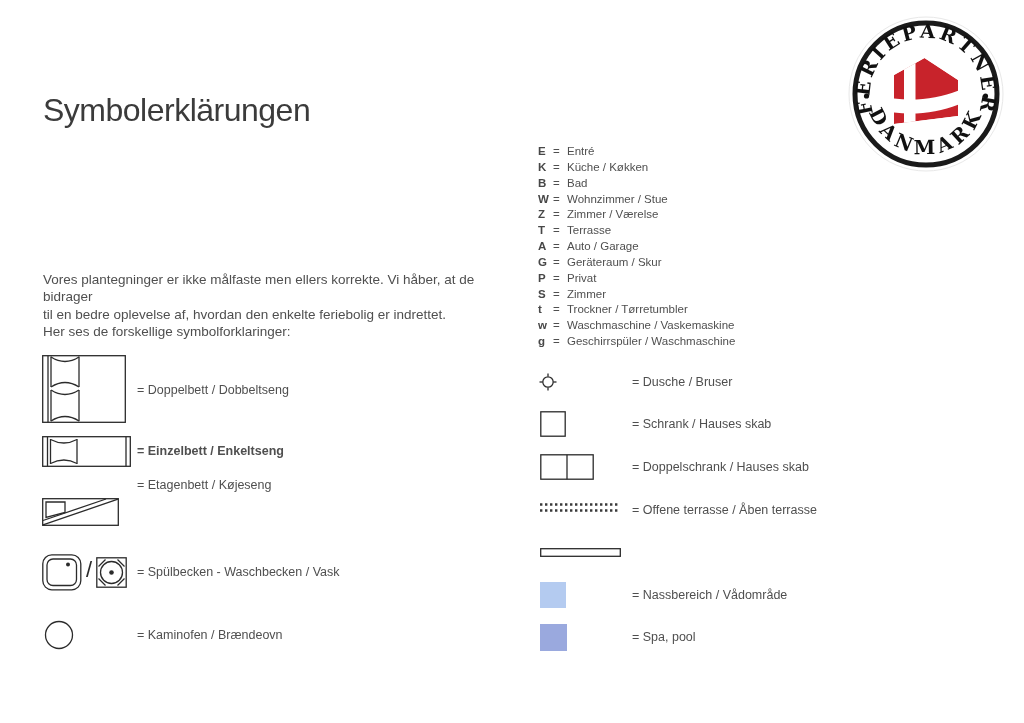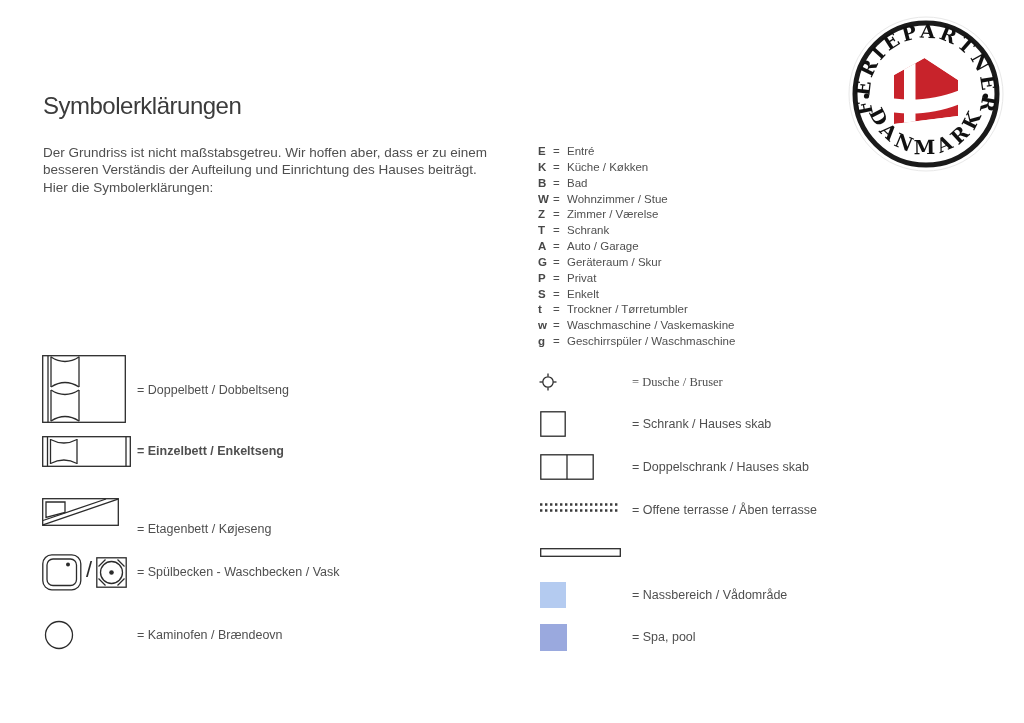--- a/index.html
+++ b/index.html
@@ -3,21 +3,21 @@
 <meta charset="utf-8">
 <style>
   html,body{margin:0;padding:0;background:#fff;}
   #page{
     position:relative;width:1024px;height:723px;background:#ffffff;
     font-family:"Liberation Sans",sans-serif;color:#4d4d4d;overflow:hidden;
     border-bottom:1px solid #ededed;
   }
   .abs{position:absolute;}
   h1.title{
-    margin:0;font-size:24px;font-weight:400;color:#3b3b3b;letter-spacing:-0.5px;
+    margin:0;font-size:32px;font-weight:400;color:#3b3b3b;letter-spacing:-0.5px;
   }
   p.intro{
     margin:0;font-size:13.5px;line-height:17.3px;color:#4f4f4f;white-space:pre-line;
   }
   .letter-list{font-size:11.5px;line-height:15.85px;color:#4f4f4f;}
   .letter-row{display:flex;}
   .letter-row .lt{font-weight:bold;width:15px;color:#474747;}
   .letter-row .eq{width:14px;}
   .sym-label{font-size:12.5px;color:#4f4f4f;white-space:nowrap;}
   .swatch{display:block;}
@@ -25,24 +25,24 @@
   svg .filldot{fill:#2b2b2b;stroke:none;}
   .slash{font-size:22px;color:#2b2b2b;font-weight:400;}
   .logo-text{font-family:"DejaVu Serif",serif;font-weight:bold;fill:#111;}
 </style>
 </head>
 <body>
 
 <div id="page">
 
   <h1 class="title abs" style="left:43px;top:92px;">Symbolerklärungen</h1>
-  <p class="intro abs" style="left:43px;top:144px;width:470px;">Der Grundriss ist nicht maßstabsgetreu. Wir hoffen aber, dass er zu einem
-besseren Verständis der Aufteilung und Einrichtung des Hauses beiträgt.
-Hier die Symbolerklärungen:</p>
-
+
+  <p class="intro abs" style="left:43px;top:271px;width:480px;">Vores plantegninger er ikke målfaste men ellers korrekte. Vi håber, at de bidrager
+til en bedre oplevelse af, hvordan den enkelte feriebolig er indrettet.
+Her ses de forskellige symbolforklaringer:</p>
 
   <div class="letter-list abs" style="left:538px;top:144px;">
     <div class="letter-row">
         <span class="lt">E</span>
         <span class="eq">=</span>
         <span>Entré</span>
       </div>
     <div class="letter-row">
         <span class="lt">K</span>
         <span class="eq">=</span>
@@ -59,41 +59,41 @@
         <span>Wohnzimmer / Stue</span>
       </div>
     <div class="letter-row">
         <span class="lt">Z</span>
         <span class="eq">=</span>
         <span>Zimmer / Værelse</span>
       </div>
     <div class="letter-row">
         <span class="lt">T</span>
         <span class="eq">=</span>
-        <span>Schrank</span>
+        <span>Terrasse</span>
       </div>
     <div class="letter-row">
         <span class="lt">A</span>
         <span class="eq">=</span>
         <span>Auto / Garage</span>
       </div>
     <div class="letter-row">
         <span class="lt">G</span>
         <span class="eq">=</span>
         <span>Geräteraum / Skur</span>
       </div>
     <div class="letter-row">
         <span class="lt">P</span>
         <span class="eq">=</span>
         <span>Privat</span>
       </div>
     <div class="letter-row">
         <span class="lt">S</span>
         <span class="eq">=</span>
-        <span>Enkelt</span>
+        <span>Zimmer</span>
       </div>
     <div class="letter-row">
         <span class="lt">t</span>
         <span class="eq">=</span>
         <span>Trockner / Tørretumbler</span>
       </div>
     <div class="letter-row">
         <span class="lt">w</span>
         <span class="eq">=</span>
         <span>Waschmaschine / Vaskemaskine</span>
@@ -129,21 +129,21 @@
       <path class="ln" d="M8.5,27.5 Q22,20.5 35,27.5"></path>
   </svg>
   <span class="sym-label abs" style="left:137px;top:444px;font-weight:bold;">= Einzelbett / Enkeltseng</span>
 
   <svg class="abs" style="left:42px;top:498px;" width="77" height="28">
     <rect class="ln" x="0.7" y="0.7" width="75.6" height="26.6"></rect>
     <line class="ln" x1="1" y1="26.8" x2="76" y2="1.2"></line>
     <line class="ln" x1="1" y1="22.5" x2="64" y2="1"></line>
     <path class="ln" d="M4,4 L23,4 L23,14.5 L4,19.5 Z"></path>
   </svg>
-  <span class="sym-label abs" style="left:137px;top:522px;text-align:right;">= Etagenbett / Køjeseng</span>
+  <span class="sym-label abs" style="left:137px;top:478px;text-align:right;">= Etagenbett / Køjeseng</span>
 
   <svg class="abs" style="left:42px;top:554px;" width="40" height="37">
     <rect class="ln" x="0.8" y="0.8" width="38" height="35" rx="9"></rect>
     <rect class="ln" x="5" y="5" width="29.5" height="26.5" rx="6"></rect>
     <circle class="filldot" cx="26" cy="10.5" r="2"></circle>
   </svg>
   <span class="slash abs" style="left:86px;top:557px;">/</span>
   <svg class="abs" style="left:96px;top:557px;" width="31" height="31">
     <rect class="ln" x="0.8" y="0.8" width="29.4" height="29.4"></rect>
     <circle class="ln" cx="15.5" cy="15.5" r="11"></circle>
@@ -160,21 +160,21 @@
   </svg>
   <span class="sym-label abs" style="left:137px;top:628px;">= Kaminofen / Brændeovn</span>
 
   <svg class="abs" style="left:538px;top:372px;" width="20" height="20">
     <circle class="ln" cx="10" cy="10" r="5.2"></circle>
     <line class="ln" x1="10" y1="1.5" x2="10" y2="4.6"></line>
     <line class="ln" x1="10" y1="15.4" x2="10" y2="18.5"></line>
     <line class="ln" x1="1.5" y1="10" x2="4.6" y2="10"></line>
     <line class="ln" x1="15.4" y1="10" x2="18.5" y2="10"></line>
   </svg>
-  <span class="sym-label abs" style="left:632px;top:375px;font-family:Liberation Serif, serif;">= Dusche / Bruser</span>
+  <span class="sym-label abs" style="left:632px;top:375px;">= Dusche / Bruser</span>
 
   <svg class="abs" style="left:540px;top:411px;" width="26" height="26">
     <rect class="ln" x="0.8" y="0.8" width="24.4" height="24.4"></rect>
   </svg>
   <span class="sym-label abs" style="left:632px;top:417px;">= Schrank / Hauses skab</span>
 
   <svg class="abs" style="left:540px;top:454px;" width="54" height="26">
     <rect class="ln" x="0.8" y="0.8" width="52.4" height="24.4"></rect>
     <line class="ln" x1="27" y1="0.8" x2="27" y2="25.2"></line>
   </svg>

